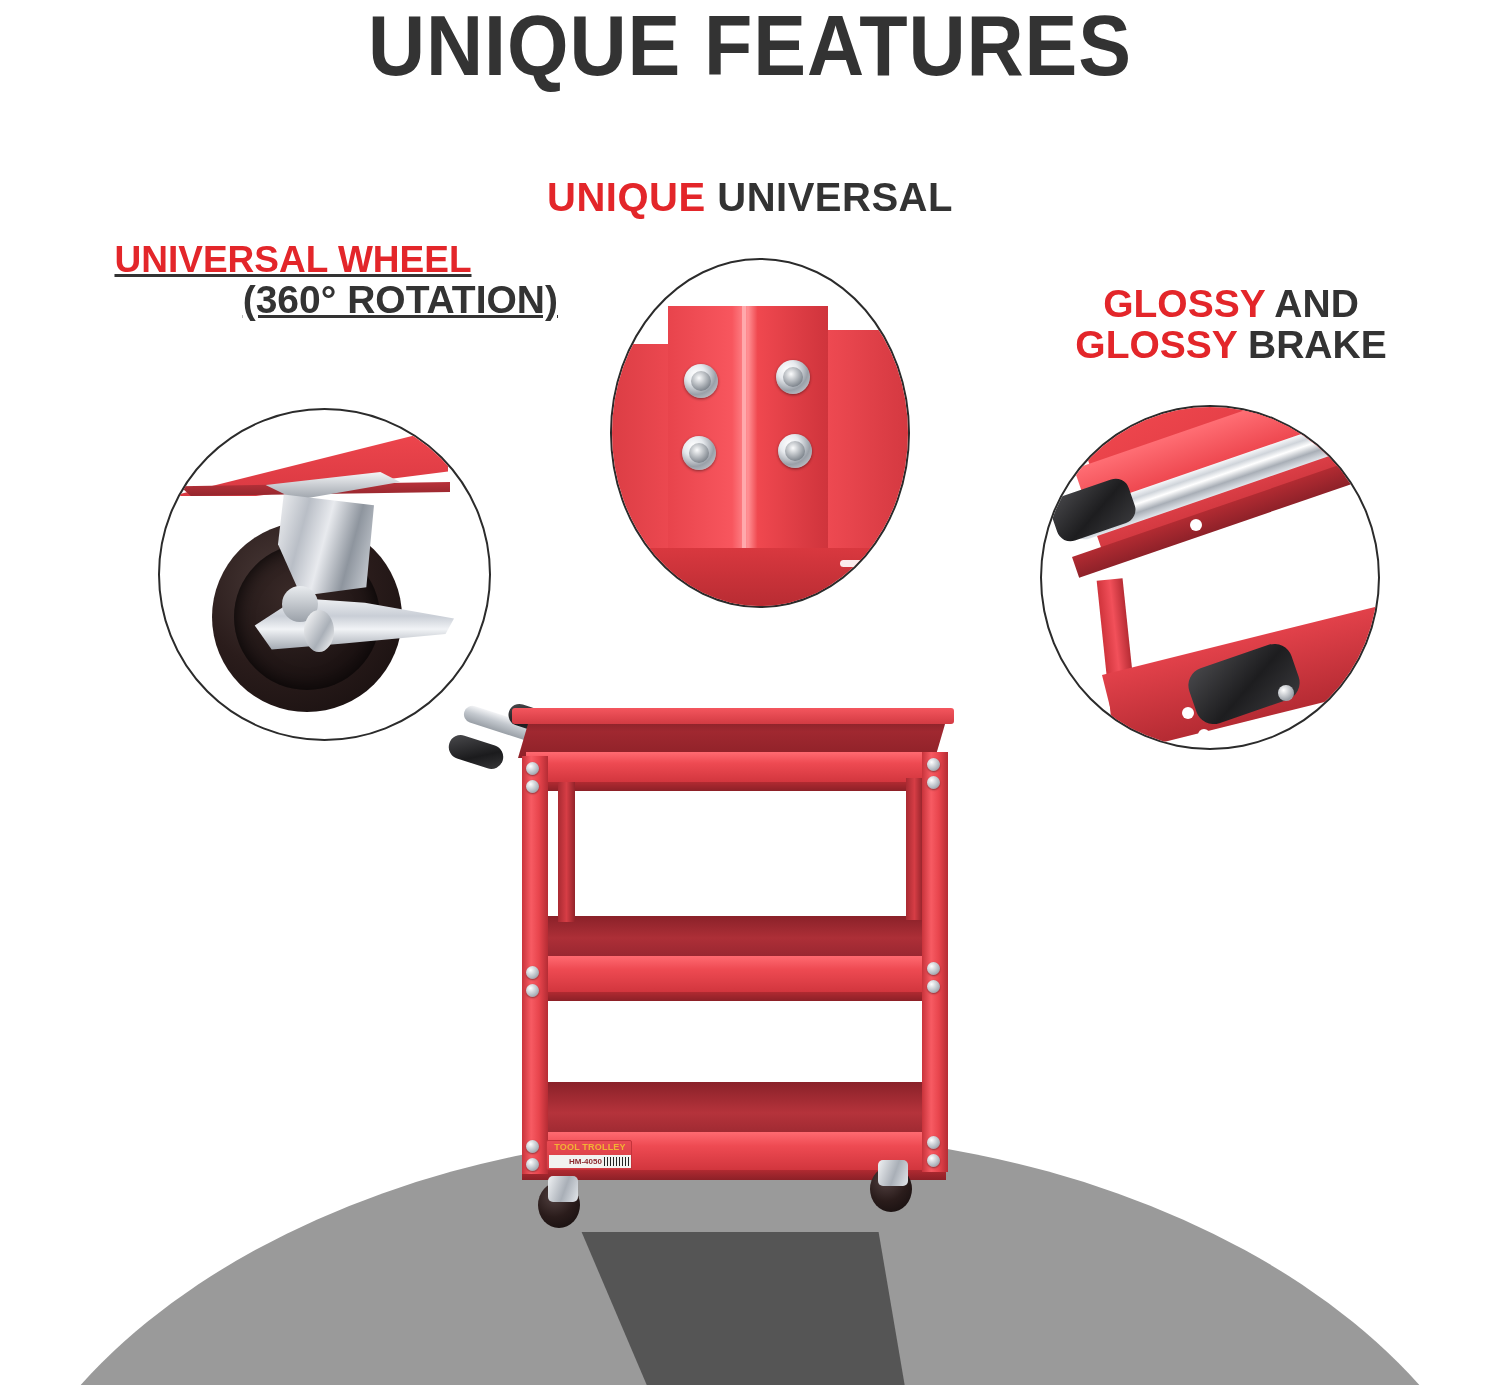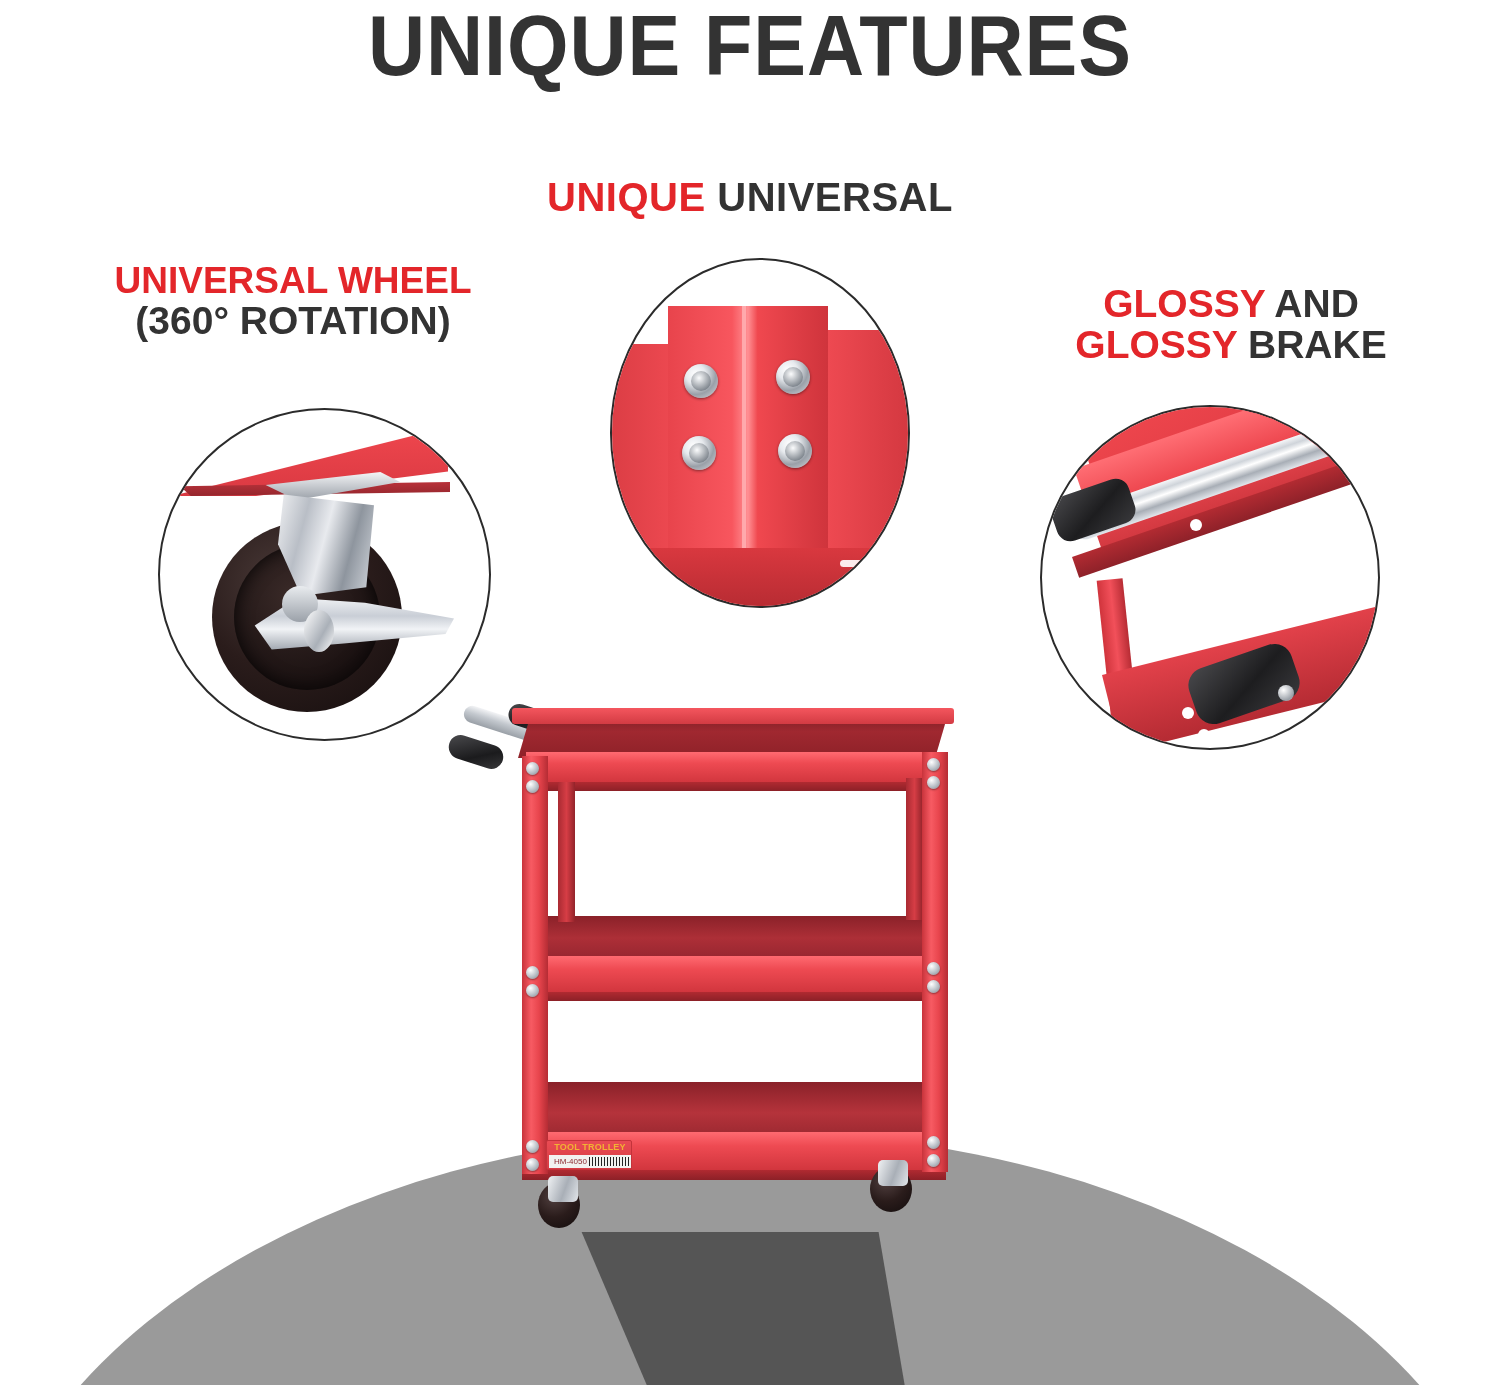--- a/index.html
+++ b/index.html
@@ -14,22 +14,22 @@
     transform:scaleX(0.92); transform-origin:50% 0;
     white-space:nowrap;
   }
 
   
   .callout{ position:absolute; font-weight:bold; line-height:1.06; color:#333333; }
   .red{ color:#e3262a; }
   .dark{ color:#333333; }
 
   #label-sturdy{ left:0; top:176px; width:1500px; text-align:center; font-size:40px; letter-spacing:.5px; }
-  #label-wheel{ left:28px; top:261px; width:530px; text-align:center; font-size:37px; }
-  #label-wheel .rot{ font-size:39px; }
+  #label-wheel{ left:28px; top:240px; width:530px; text-align:center; font-size:37px;text-decoration:underline; }
+  #label-wheel .rot{ font-size:39px;text-align:right; }
   #label-handle{ left:985px; top:283px; width:492px; text-align:center; font-size:39px; }
 
   
   #floor{
     position:absolute; left:-30px; top:1132px; width:1560px; height:520px;
     background:#9a9a9a; border-radius:50% 50% 0 0 / 100% 100% 0 0;
   }
   #shadow{
     position:absolute; left:575px; top:1232px; width:330px; height:155px;
     background:#555555;
@@ -300,21 +300,21 @@
   #cart-label-title{
     position:absolute; left:4px; top:1px; width:78px;
     font-size:9px; font-weight:bold; color:#f2b233; letter-spacing:.2px;
     text-align:center; white-space:nowrap;
   }
   #cart-label-strip{
     position:absolute; left:2px; top:14px; width:82px; height:13px;
     background:#f2f2f0; display:flex; align-items:center;
   }
   #cart-label-model{
-    font-size:8px; font-weight:normal; color:#8c2a2f; padding-left:5px; white-space:nowrap;
+    font-size:8px; font-weight:bold; color:#8c2a2f; padding-left:20px; white-space:nowrap;
   }
   #cart-label-barcode{
     flex:1; height:9px; margin:0 2px;
     background:repeating-linear-gradient(90deg,#222 0 1px,#f2f2f0 1px 3px);
   }
 </style>
 </head>
 <body>
 
 <div id="headline">UNIQUE FEATURES</div>

